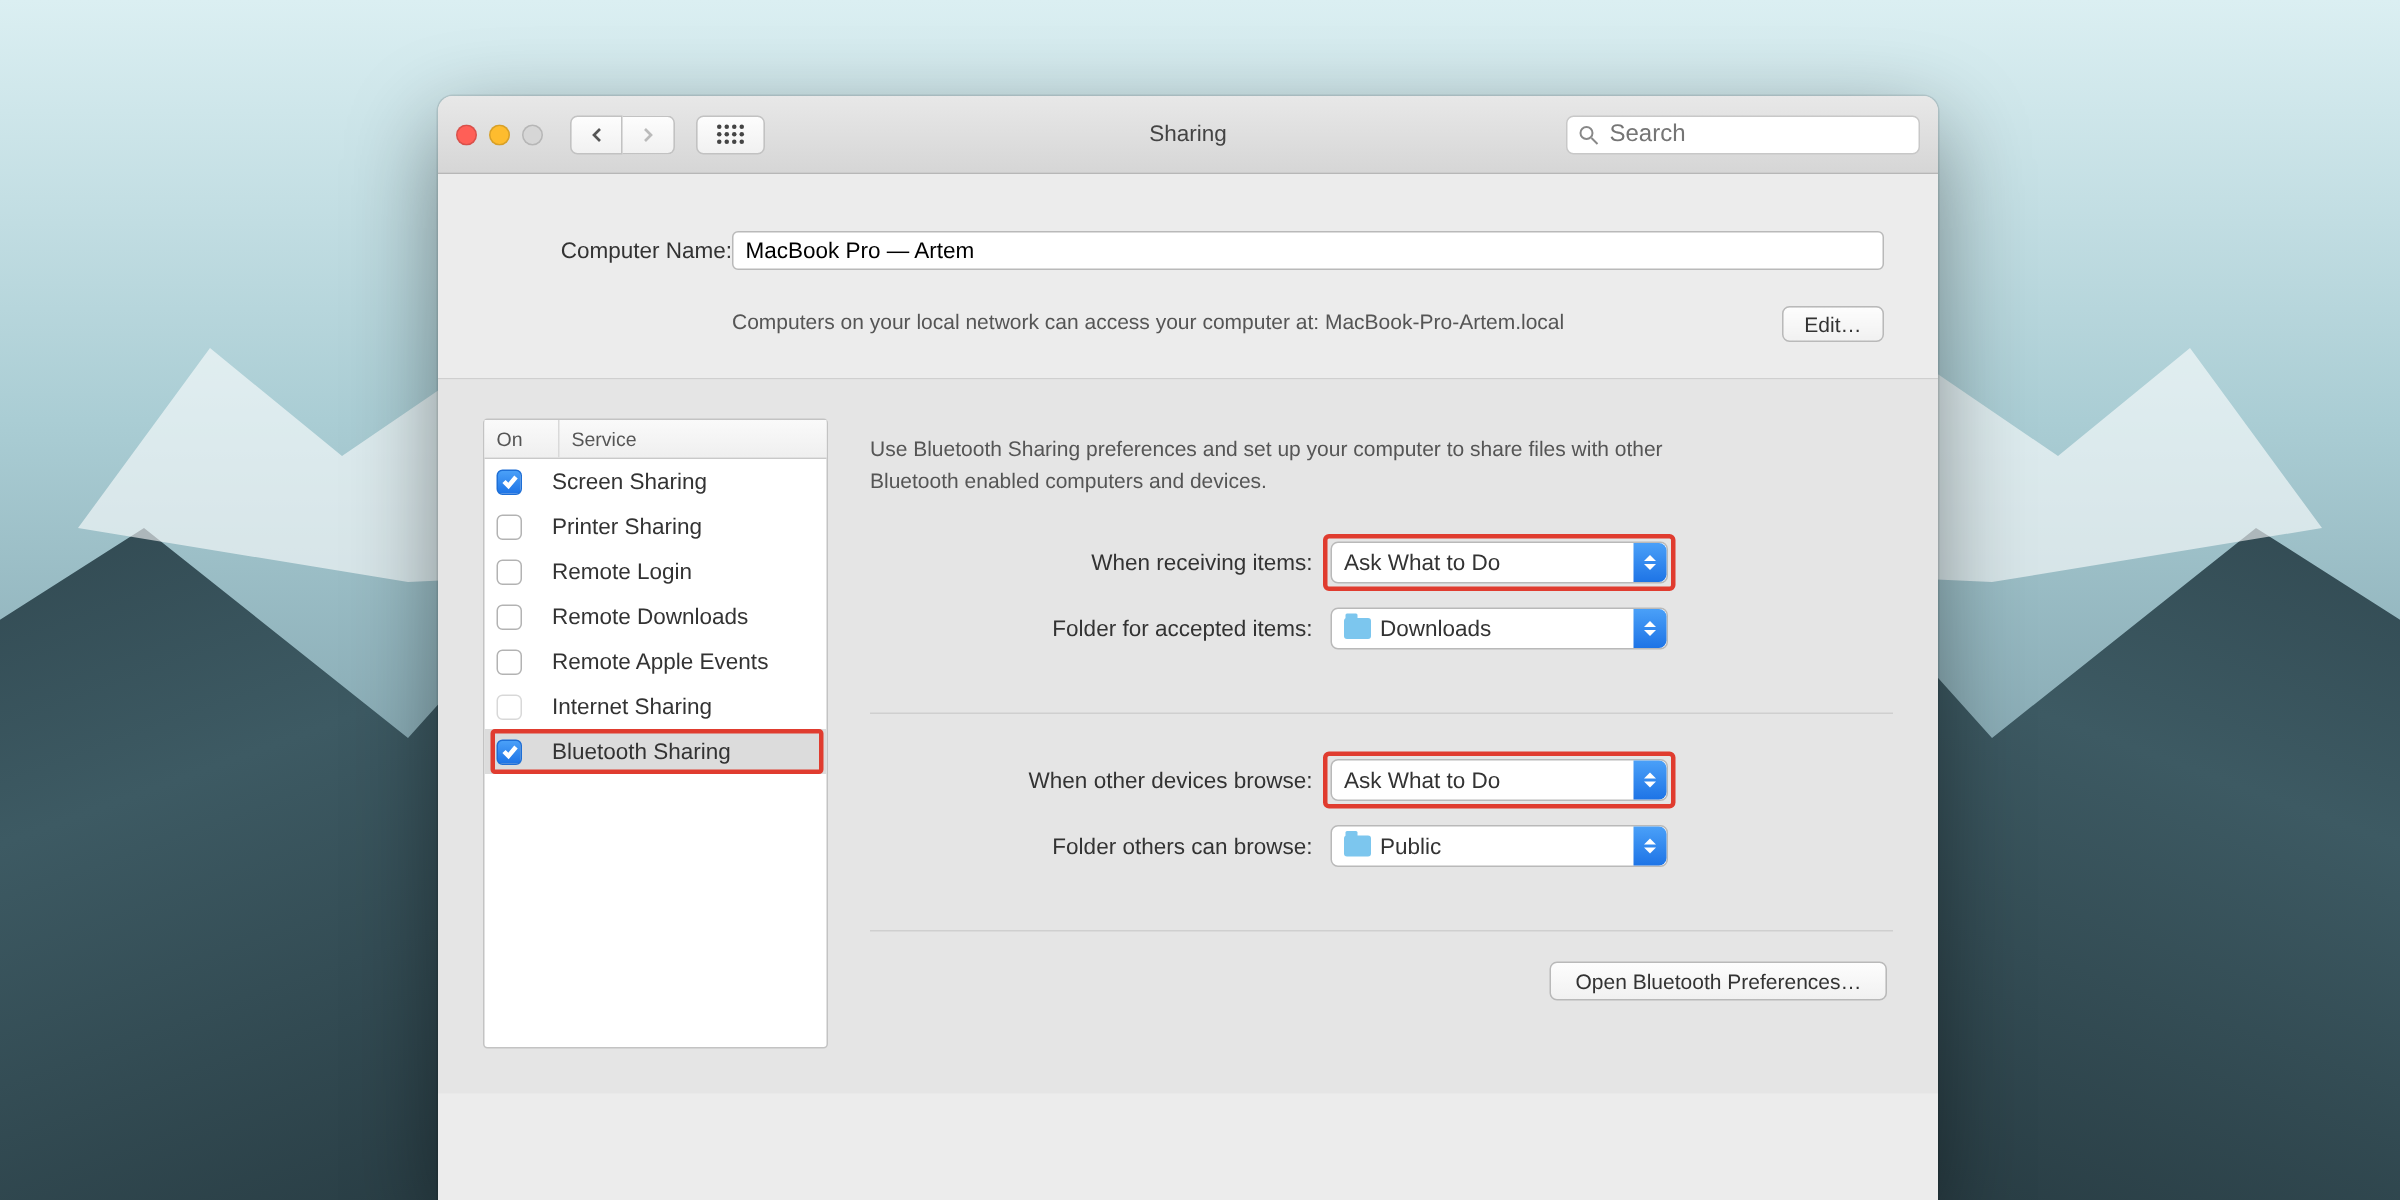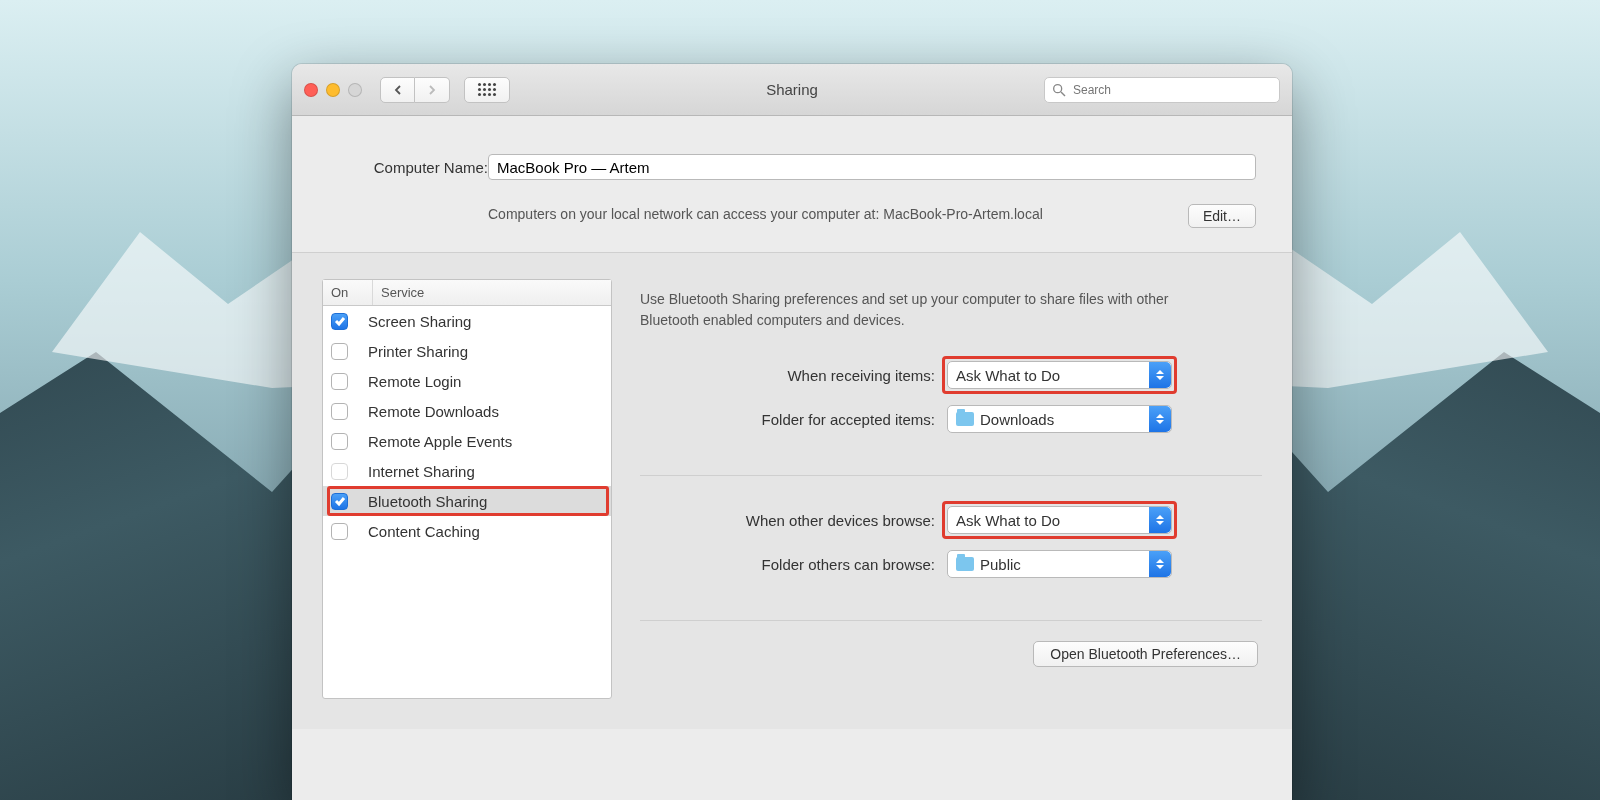--- a/index.html
+++ b/index.html
@@ -51,42 +51,42 @@
 .grid-btn {
   width: 46px; height: 26px; margin-left: 14px; background: linear-gradient(#fdfdfd,#f1f1f1);
   border: 1px solid #c2c2c2; border-radius: 5px; display:flex; align-items:center; justify-content:center;
 }
 .grid-dots { display:grid; grid-template-columns: repeat(4,3px); grid-template-rows: repeat(3,3px); gap:2px; }
 .grid-dots span { width:3px; height:3px; background:#444; border-radius:50%; }
 .win-title { position:absolute; left:50%; transform:translateX(-50%); font-size:15px; color:#444; font-weight:500; }
 .search-wrap { margin-left:auto; position:relative; }
 .search-wrap input {
   width: 236px; height: 26px; border:1px solid #c8c8c8; border-radius:5px; background:#fff;
-  padding-left: 28px; font-size: 12px; color:#333;
+  padding-left: 28px; font-size: 16px; color:#333;
 }
 .search-wrap svg { position:absolute; left:7px; top:5px; width:16px; height:16px; stroke:#888; fill:none; stroke-width:2; }
 
 .upper { padding: 38px 36px 24px 36px; background:#ececec; border-bottom:1px solid #cfcfcf; }
 .name-row { display:flex; align-items:center; gap:0; }
 .name-row label { font-size:15px; color:#333; width: 160px; text-align: right; }
 .name-row input {
   flex: 1 1 auto; height: 26px; border:1px solid #b9b9b9; border-radius:4px; background:#fff;
   padding: 0 8px; font-size:15px;
 }
 .desc-row { display:flex; margin-top: 24px; }
 .desc-spacer { width:160px; }
 .desc-text { flex:1; font-size:14px; color:#555; line-height:1.5; }
 .edit-btn {
   align-self:flex-start; height:24px; padding:0 14px; background:linear-gradient(#fdfdfd,#f1f1f1);
   border:1px solid #b9b9b9; border-radius:5px; font-size:14px; color:#333;
 }
 
 .lower { display:flex; padding: 26px 30px 30px 30px; gap: 28px; background:#e5e5e5; }
 .service-list {
-  width: 290px; height: 420px; background:#fff; border:1px solid #c3c3c3; border-radius:3px;
+  width: 230px; height: 420px; background:#fff; border:1px solid #c3c3c3; border-radius:3px;
   display:flex; flex-direction:column;
 }
 .list-header {
   display:flex; background:linear-gradient(#fafafa,#efefef); border-bottom:1px solid #c9c9c9;
   font-size:13px; color:#555;
 }
 .list-header .col-on { width:50px; padding:5px 8px; border-right:1px solid #d9d9d9; }
 .list-header .col-svc { flex:1; padding:5px 8px; }
 .list-rows { flex:1; overflow:auto; }
 .svc-row { display:flex; align-items:center; height:30px; padding: 0 8px; position:relative; }
@@ -241,24 +241,20 @@
             <div class="svc-label">Internet Sharing</div>
           </div>
           <div class="svc-row selected highlight">
             <div class="chk on">
               <svg viewBox="0 0 12 12">
                 <path d="M2 6 L5 9 L10 3"></path>
               </svg>
             </div>
             <div class="svc-label">Bluetooth Sharing</div>
           </div>
-          <div class="svc-row">
-            <div class="chk"></div>
-            <div class="svc-label">Content Caching</div>
-          </div>
         </div>
     </div>
 
     <div class="detail">
       <div class="detail-desc">Use Bluetooth Sharing preferences and set up your computer to share files with other Bluetooth enabled computers and devices.</div>
 
       <div class="form-group">
         <div class="form-row">
           <label>When receiving items:</label>
           <div class="popup highlight-box">

